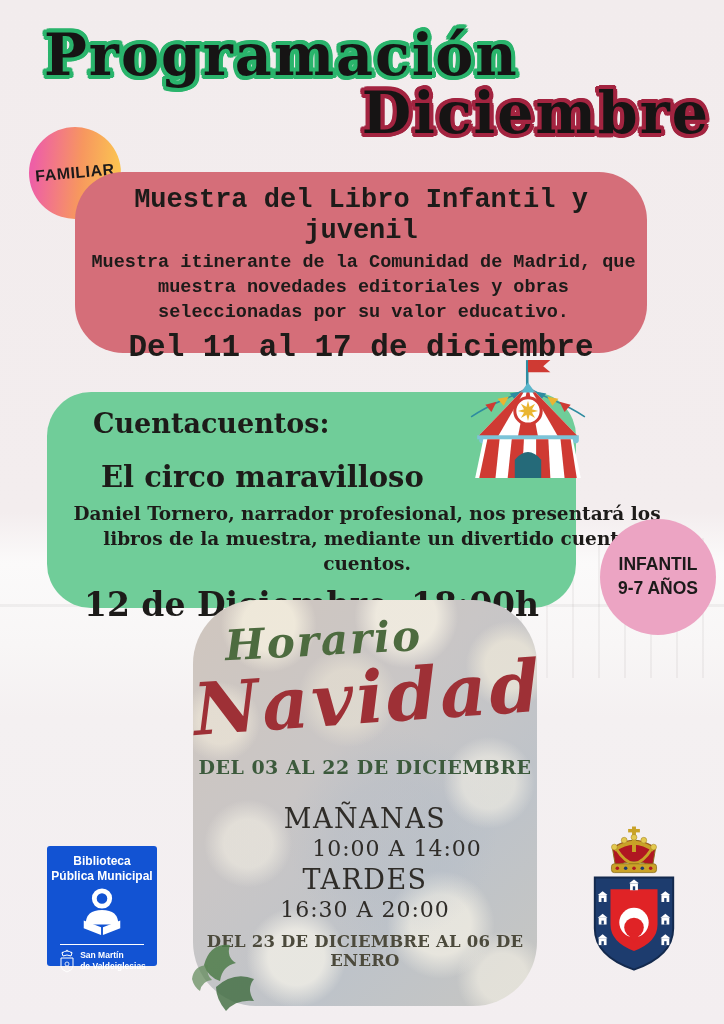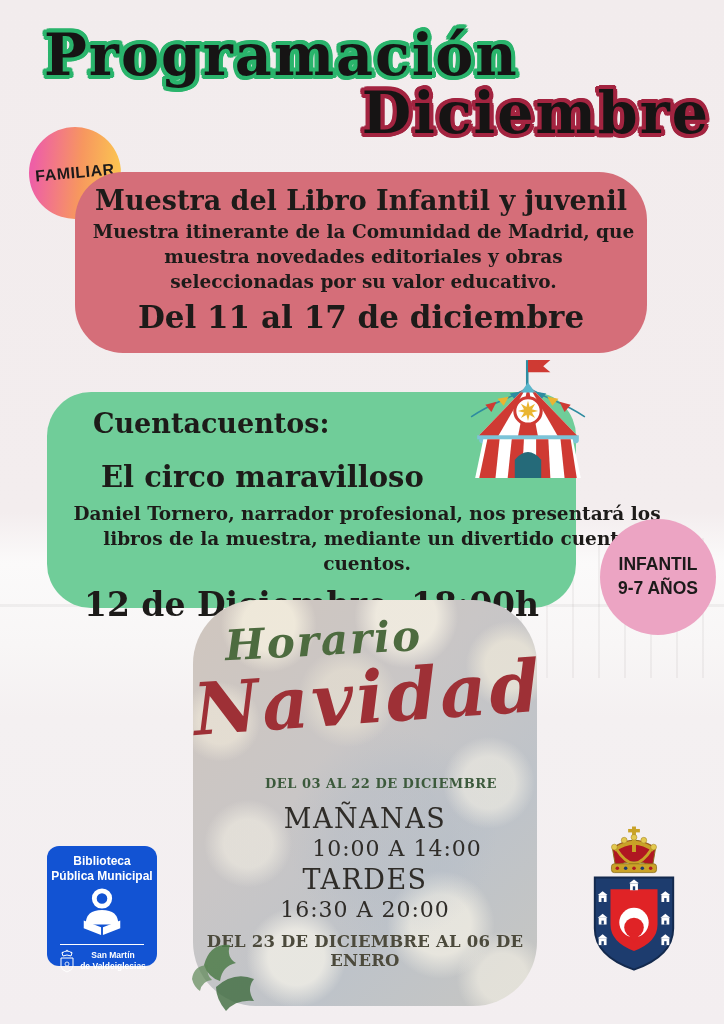--- a/index.html
+++ b/index.html
@@ -38,21 +38,21 @@
   
   .badge{border-radius:50%;display:flex;align-items:center;justify-content:center;text-align:center;
     font-family:"Liberation Sans",sans-serif;font-weight:bold;color:#1c1a1a;}
   .badge.familiar{left:29px;top:127px;width:92px;height:92px;font-size:16px;letter-spacing:.5px;
     background:linear-gradient(100deg,#ee5fa6 10%,#f7975f 55%,#fbc351 90%);transform:rotate(-5deg);}
   .badge.infantil{left:600px;top:519px;width:116px;height:116px;font-size:17.5px;line-height:1.35;
     background:#eca4c3;}
 
   
   .card{box-sizing:border-box;text-align:center;color:#1d1b19;}
-  .card.redbox{left:75px;top:172px;width:572px;height:181px;border-radius:48px;background:#d56e79;padding:13px 16px 0;}
+  .card.redbox{left:75px;top:172px;width:572px;height:181px;border-radius:48px;background:#d56e79;padding:13px 16px 0;font-family:Liberation Mono, monospace;}
   .card.greenbox{left:47px;top:392px;width:529px;height:216px;border-radius:44px;background:#70cd99;padding:16px 20px 0;}
   .ev-title{font-weight:bold;font-size:27px;line-height:1.15;}
   .ev-desc{font-weight:bold;font-size:18.5px;line-height:1.35;margin:4px auto 0;width:545px;}
   .ev-dates{font-weight:bold;font-size:31px;margin-top:4px;}
   .greenbox .ev-title{text-align:left;}
   .gb-t1{margin-left:26px;}
   .gb-t2{margin-left:34px;margin-top:22px;font-size:29px;}
   .gb-desc{width:600px;margin-top:8px;}
   .gb-date{font-size:33px;margin-top:8px;white-space:pre-wrap;}
 
@@ -72,39 +72,39 @@
       radial-gradient(circle at 72% 80%, rgba(247,243,231,.7) 0 30px, transparent 54px),
       radial-gradient(circle at 30% 88%, rgba(248,245,235,.7) 0 28px, transparent 50px),
       radial-gradient(circle at 90% 93%, rgba(246,242,230,.6) 0 24px, transparent 46px),
       linear-gradient(135deg,#d0c6be 0%,#c9c6c6 40%,#bec3c9 70%,#c7c6c2 100%);
     text-align:center;color:#2f2c28;
   }
   .scr{font-style:italic;font-weight:bold;line-height:1;}
   .scr.horario{left:32px;top:20px;font-size:42px;color:#4d6b3f;transform:rotate(-3deg);letter-spacing:2px;}
   .scr.navidad{left:0;top:62px;width:344px;font-size:72px;color:#9e3036;transform:rotate(-4deg);letter-spacing:3px;}
   .sch-line{left:0;width:344px;text-align:center;}
-  .period1{top:176px;font-size:13px;font-weight:bold;color:#3c5a3c;letter-spacing:.5px;padding-left:16px;}
+  .period1{top:156px;font-size:19px;font-weight:bold;color:#3c5a3c;letter-spacing:.5px;}
   .slot-label{font-size:27px;letter-spacing:1.5px;color:#2f2c28;}
   .slot-hours{font-size:22px;letter-spacing:1px;color:#2f2c28;}
   .m-label{top:203px;} .m-hours{top:236px;padding-left:32px;} .t-label{top:264px;} .t-hours{top:297px;}
   .period2{top:332px;font-size:16.5px;font-weight:bold;color:#4c4a3c;letter-spacing:.2px;}
   .closed-pill{
     left:72px;top:354px;width:200px;height:44px;border-radius:24px;background:#46502d;
     display:flex;align-items:center;justify-content:center;color:#f3f2ea;font-size:26px;
   }
 
   
   .liblogo{
-    left:47px;top:846px;width:110px;height:120px;background:#1253d3;border-radius:12px;
+    left:47px;top:846px;width:110px;height:120px;background:#1253d3;border-radius:3px;
     font-family:"Liberation Sans",sans-serif;color:#fff;text-align:center;box-sizing:border-box;padding-top:8px;
   }
   .lib-name{font-size:12px;font-weight:bold;line-height:1.25;}
   .lib-sep{width:84px;height:1px;background:#fff;margin:4px auto 3px;}
   .lib-town-row{display:flex;align-items:center;justify-content:center;gap:4px;}
-  .lib-town{font-size:8.5px;font-weight:bold;text-align:center;line-height:1.3;}
+  .lib-town{font-size:8.5px;font-weight:bold;text-align:left;line-height:1.3;}
 
   .crest{left:585px;top:826px;}
   .circus{left:460px;top:354px;}
   .holly{left:186px;top:933px;}
 </style>
 </head>
 <body>
 
 <div class="poster">
   <div class="abs trees"></div>

